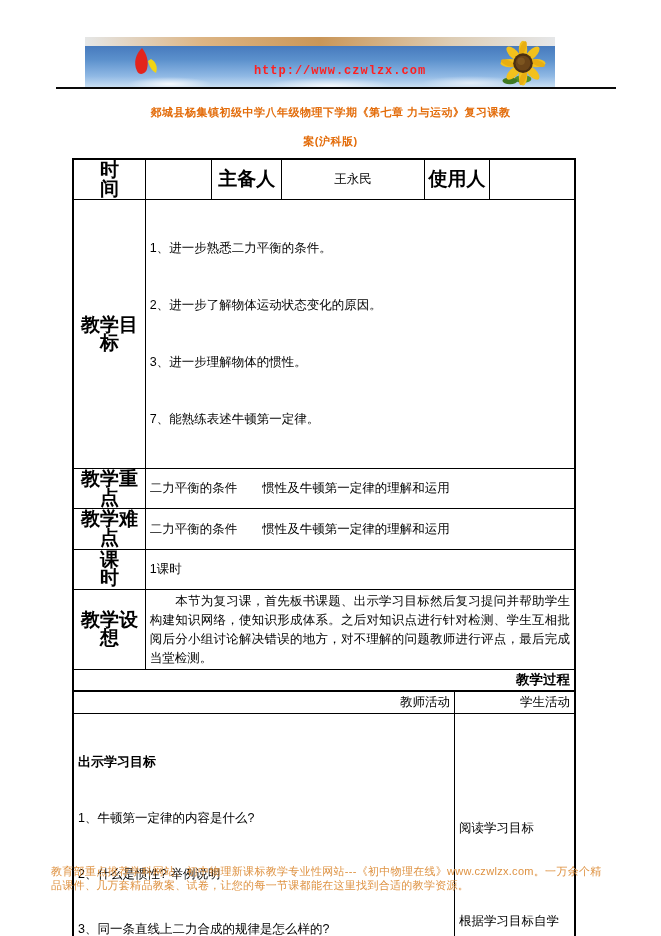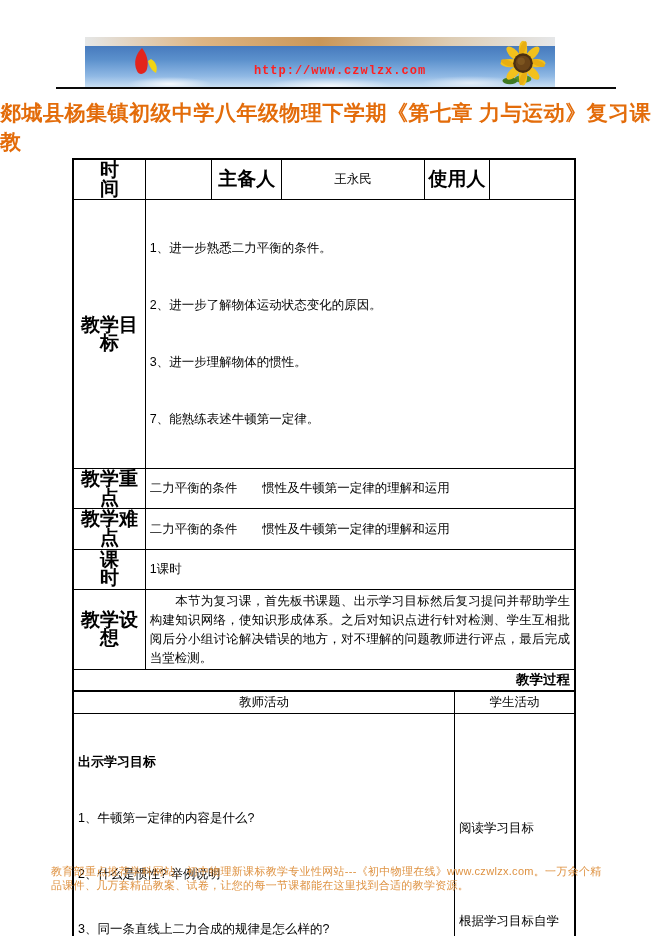--- a/index.html
+++ b/index.html
@@ -19,37 +19,37 @@
   .banner-logo{position:absolute;left:44px;top:10px;}
   .banner-text{position:absolute;left:110px;top:7px;width:290px;text-align:center;}
   .site-title{font-size:16px;font-weight:bold;color:#fff;letter-spacing:1px;
     text-shadow:1px 1px 1px rgba(20,30,60,.8);white-space:nowrap;}
   .site-url{font-size:12px;font-weight:bold;color:#ff1f1f;margin-top:20px;
     font-family:"Liberation Mono","DejaVu Sans Mono",monospace;letter-spacing:1px;}
   .sunflower{position:absolute;right:4px;bottom:-6px;}
   .divider{position:absolute;left:56px;top:87px;width:560px;height:2px;background:#0a0a0a;}
 
   
-  .doc-title{position:absolute;left:0;top:98px;width:661px;
-    color:#E36C0A;font-weight:bold;font-size:21px;line-height:29px;letter-spacing:.5px;}
+  .doc-title{position:absolute;left:0;top:98px;width:661px;text-align:center;
+    color:#E36C0A;font-weight:bold;font-size:11px;line-height:29px;letter-spacing:.5px;}
 
   
   .tables{position:absolute;left:72px;top:158px;width:504px;}
   table{border-collapse:collapse;table-layout:fixed;width:504px;background:#fff;}
   table,td{border:1px solid #000;}
   table{border-width:2px;}
   td{padding:1px 4px;font-size:12.5px;line-height:18.6px;vertical-align:middle;
      overflow:hidden;white-space:pre-wrap;}
   td.label{font-weight:bold;text-align:center;font-size:19px;padding:1px 2px;}
   td.center{text-align:center;}
   .t2{margin-top:-2px;}
   .goals-cell{line-height:19px;}
   .plan-cell{line-height:19px;text-align:justify;vertical-align:top;padding-top:2px;}
   .proc-head{font-weight:bold;text-align:right;font-size:13.5px;border-radius:10px;}
-  .col-head{text-align:center;}
+  .col-head{text-align:right;}
   .activity-cell{vertical-align:top;padding-top:2px;}
   .sec-title{font-weight:bold;font-size:13px;}
   .line{white-space:pre-wrap;}
   .stu-item{margin:0;}
   .stu-gap-xl{margin-top:66px;}
   .stu-gap-lg{margin-top:37px;}
 
   
   .footer{position:absolute;left:51px;top:864px;width:552px;
     color:#DE9140;font-size:11px;line-height:14px;letter-spacing:.3px;}
@@ -92,20 +92,21 @@
         <circle cx="30" cy="28" r="8" fill="#6b4418"></circle>
         <circle cx="28" cy="26" r="4" fill="#7d5520"></circle>
       </g>
     </svg>
   </div>
 
   <div class="divider"></div>
 
   <div class="doc-title">
     <div>郯城县杨集镇初级中学八年级物理下学期《第七章 力与运动》复习课教</div>
+    <div>案(沪科版)</div>
   </div>
 
   <div class="tables">
 
     <table class="t1">
       <colgroup>
         <col style="width:72px">
           <col style="width:66px">
           <col style="width:70px">
         <col style="width:142px">

